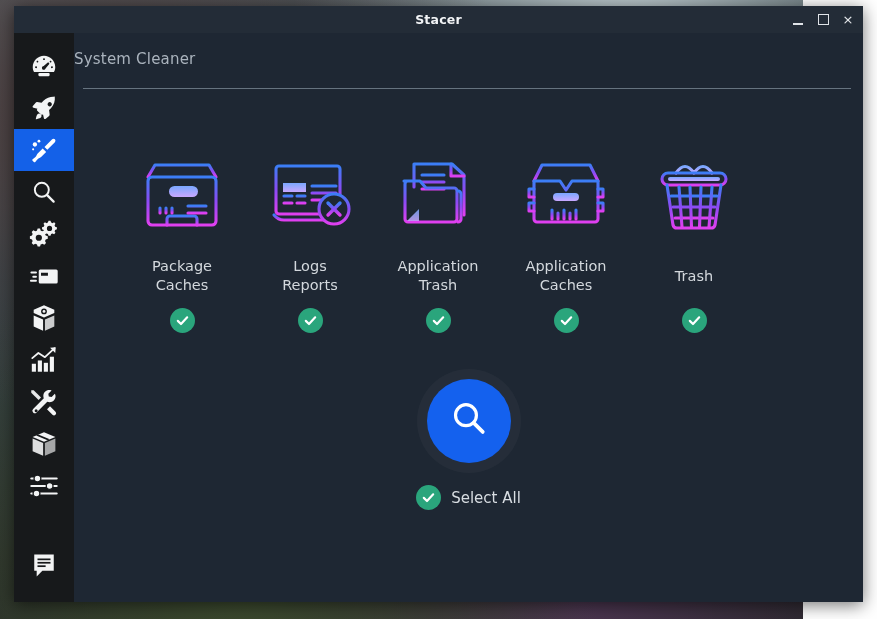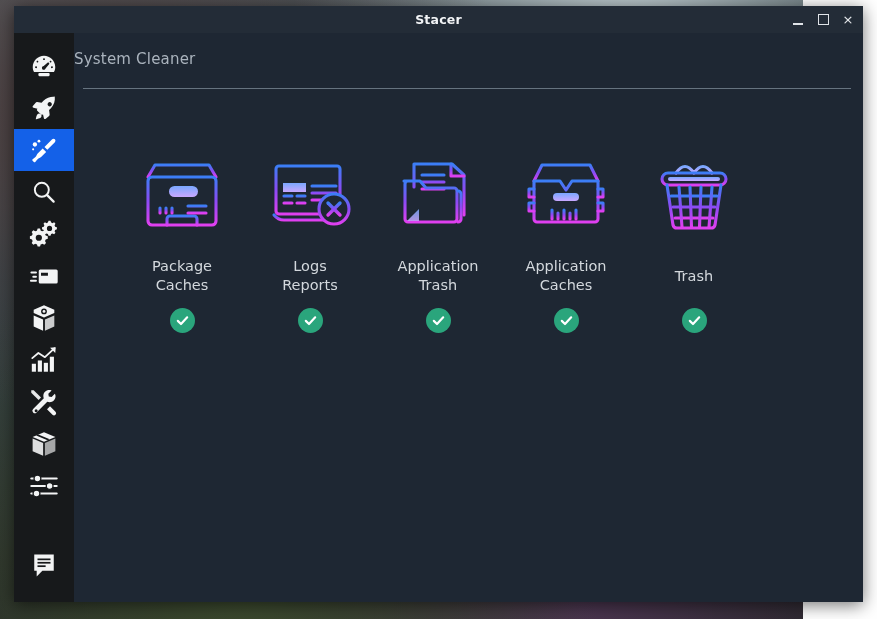--- a/index.html
+++ b/index.html
@@ -450,17 +450,36 @@
             </div>
             <div class="check">
               <svg width="15" height="15" viewBox="0 0 16 16">
                   <polyline points="3,8.4 6.4,11.8 13,4.6" fill="none" stroke="#ffffff" stroke-width="2.3" stroke-linecap="round" stroke-linejoin="round"></polyline>
                 </svg>
             </div>
           </div>
 
         </div>
 
+        <div id="scan-wrap">
+          <div id="scan-button">
+            <span>
+              <svg width="44" height="44" viewBox="0 0 32 32">
+                <circle cx="13.8" cy="13.2" r="7.6" fill="none" stroke="#ffffff" stroke-width="2.3"></circle>
+                <line x1="19.4" y1="18.8" x2="26" y2="25.4" stroke="#ffffff" stroke-width="2.7" stroke-linecap="round"></line>
+              </svg>
+            </span>
+          </div>
+
+          <div id="select-all">
+            <div class="check">
+              <svg width="15" height="15" viewBox="0 0 16 16">
+                  <polyline points="3,8.4 6.4,11.8 13,4.6" fill="none" stroke="#ffffff" stroke-width="2.3" stroke-linecap="round" stroke-linejoin="round"></polyline>
+                </svg>
+            </div>
+            <span class="sa-label">Select All</span>
+          </div>
+        </div>
 
       </div>
     </div>
   </div>
 </div>
 
 </body></html>

